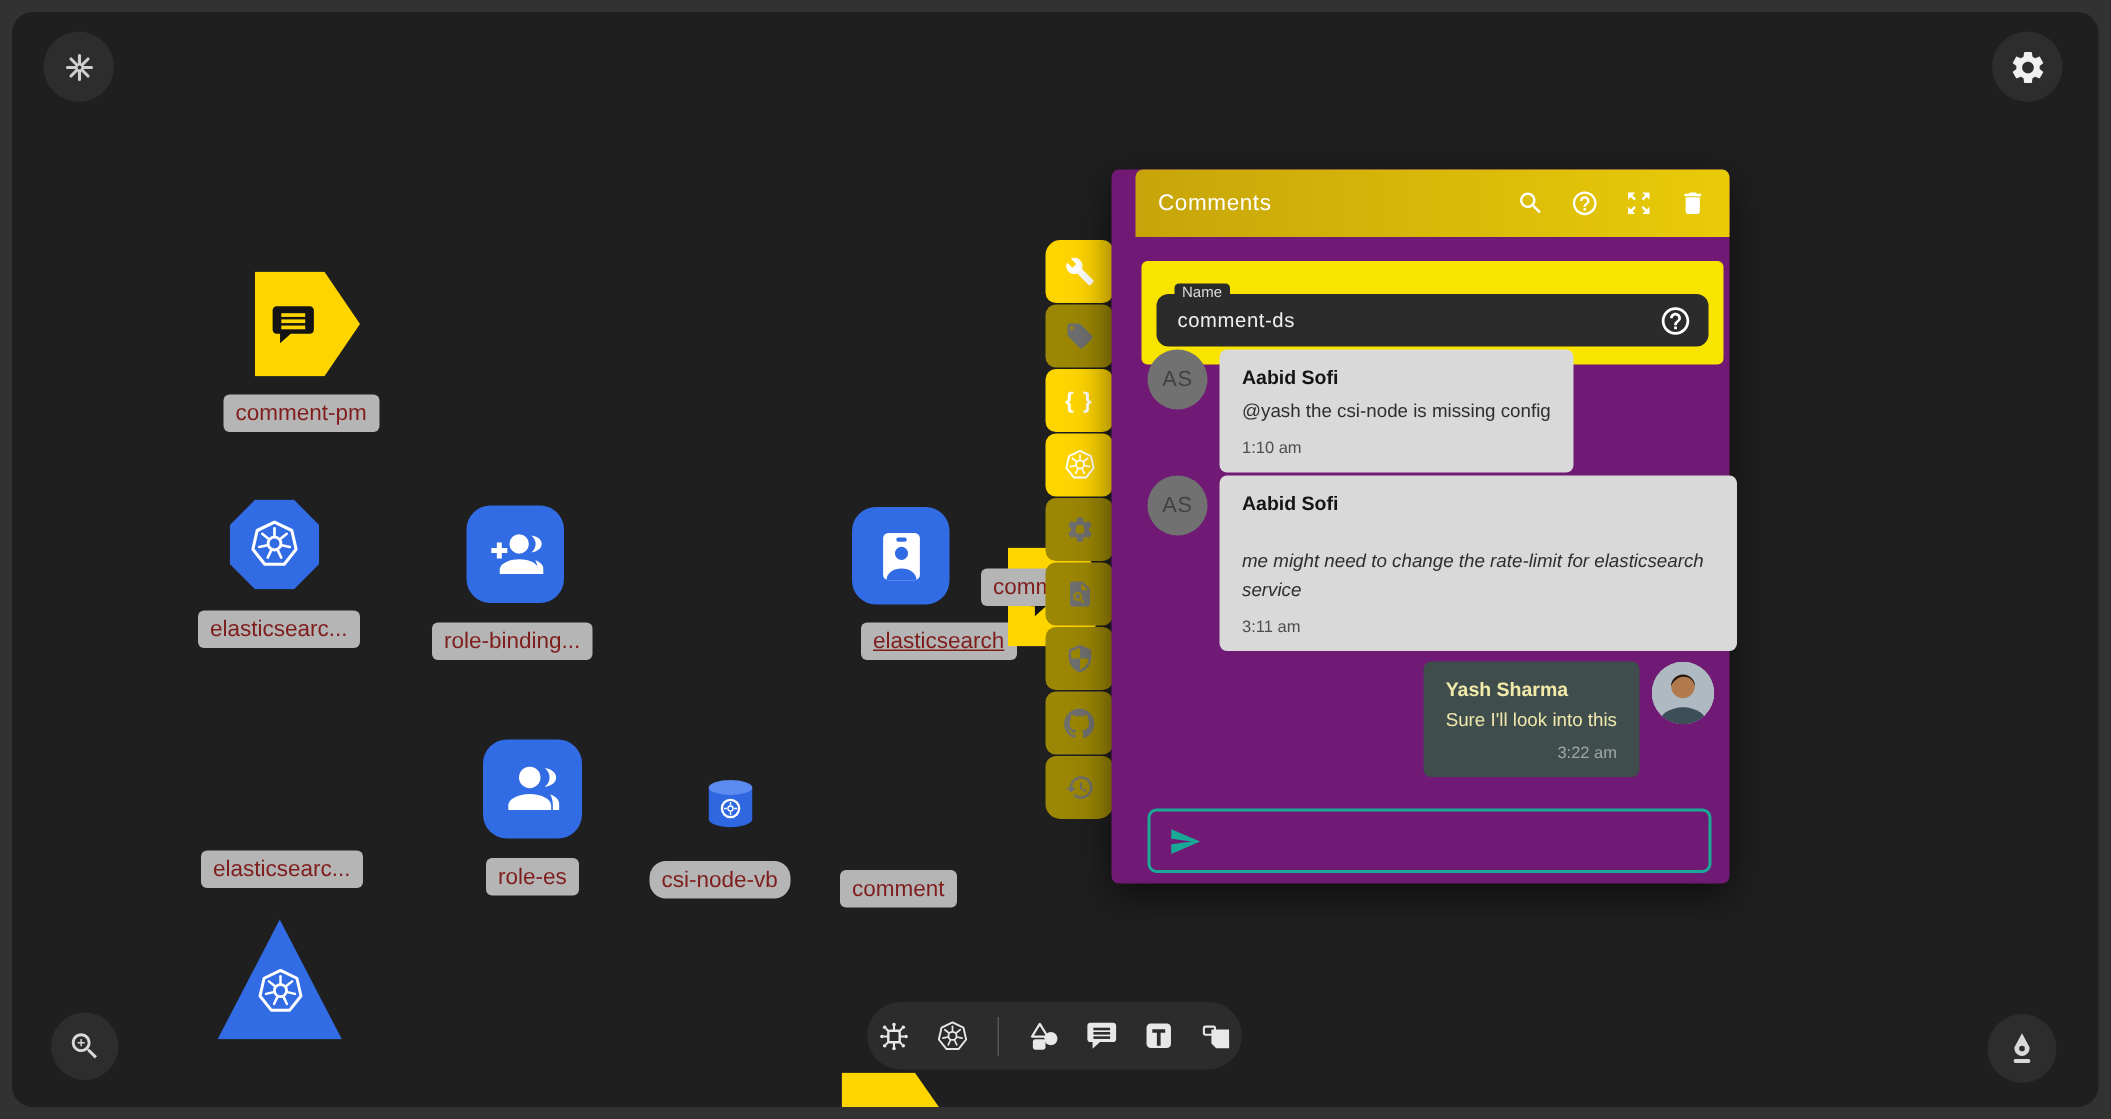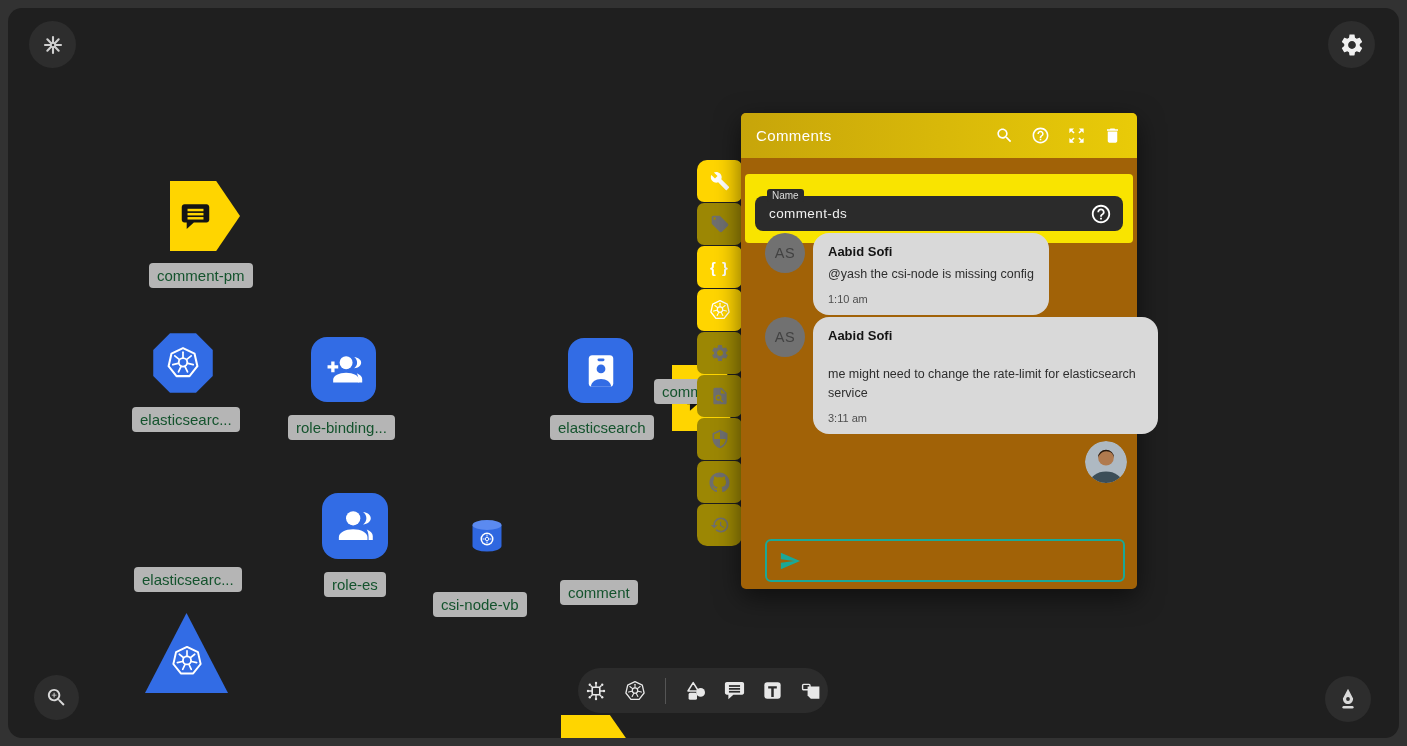--- a/index.html
+++ b/index.html
@@ -8,61 +8,61 @@
   .canvas{position:absolute;left:8px;top:8px;right:8px;bottom:8px;background:#1f1f1f;
           border-radius:14px;overflow:hidden;}
 
   
   .circle-btn{position:absolute;width:47px;height:47px;border-radius:50%;background:#2d2d2d;
               display:flex;align-items:center;justify-content:center;cursor:pointer;}
   .i{display:block;}
 
   
   .node{position:absolute;z-index:1;}
-  .chip{position:absolute;z-index:1;background:#b5b5b5;color:#14532d;font-size:15px;line-height:1;
+  .chip{position:absolute;z-index:1;background:#b5b5b5;color:#7f1d1d;font-size:15px;line-height:1;
         padding:5px 8px;border-radius:4px;white-space:nowrap;}
   .shape-comment{background:#FFD500;clip-path:polygon(0 0,66% 0,100% 50%,66% 100%,0 100%);position:relative;}
   .shape-octagon{background:#326CE5;clip-path:polygon(29% 2%,71% 2%,98% 29%,98% 71%,71% 98%,29% 98%,2% 71%,2% 29%);
                  display:flex;align-items:center;justify-content:center;}
   .shape-square{background:#326CE5;border-radius:16px;display:flex;align-items:center;justify-content:center;}
   .shape-triangle{background:#326CE5;clip-path:polygon(50% 0,100% 100%,0 100%);position:relative;}
 
   
   .side-toolbar{position:absolute;left:689px;top:152px;width:45px;z-index:10;}
   .tool-tile{width:45px;height:42px;margin-bottom:1px;border-radius:7px;display:flex;
              align-items:center;justify-content:center;cursor:pointer;}
   .tool-tile.on{background:#FFD500;color:#ffffff;}
   .tool-tile.off{background:#9c8704;color:#6f6f6f;}
   .braces{font-size:15px;font-weight:bold;letter-spacing:1px;}
 
   
-  .panel{position:absolute;left:733px;top:105px;width:396px;height:476px;background:#a16207;
-         border-radius:5px;box-shadow:0 8px 26px rgba(0,0,0,.55);z-index:20;}
+  .panel{position:absolute;left:733px;top:105px;width:396px;height:476px;background:#701a75;
+         border-radius:5px;box-shadow:0 8px 26px rgba(0,0,0,.55);z-index:20;padding-left:16px;}
   .panel-header{height:45px;background:linear-gradient(90deg,#c7a50a,#e9cb08);border-radius:5px 5px 0 0;
                 display:flex;align-items:center;padding:0 15px;}
   .panel-title{color:#ffffff;font-size:15px;letter-spacing:.4px;}
   .panel-header-icons{margin-left:auto;display:flex;gap:17px;align-items:center;color:#ffffff;}
   .name-section{height:69px;background:#f9e400;border-radius:4px;margin:16px 4px;position:relative;}
   .name-input{position:absolute;left:10px;right:10px;top:22px;height:35px;background:#2b2b2b;
               border-radius:8px;display:flex;align-items:center;}
   .name-label{position:absolute;top:-7px;left:12px;background:#2b2b2b;color:#dddddd;font-size:10px;
               padding:1px 5px;border-radius:3px;}
   .name-input input{flex:1;background:transparent;border:none;outline:none;color:#f0f0f0;
                     font-size:13.5px;padding:0 14px;font-family:inherit;letter-spacing:.4px;}
   .name-help{margin-right:11px;color:#ffffff;display:flex;}
 
   .msg-row{position:absolute;display:flex;gap:8px;align-items:flex-start;}
   .avatar-initials{width:40px;height:40px;border-radius:50%;background:#717171;color:#424242;
                    display:flex;align-items:center;justify-content:center;font-size:14.5px;letter-spacing:.5px;text-align:right;}
-  .bubble{background:#d9d9d9;border-radius:16px;padding:11px 15px 10px;box-sizing:border-box;}
+  .bubble{background:#d9d9d9;border-radius:5px;padding:11px 15px 10px;box-sizing:border-box;}
   .bubble .author{font-weight:bold;font-size:13px;color:#141414;}
   .bubble .text{font-size:12.5px;color:#2e2e2e;margin-top:6px;line-height:1.5;}
   .bubble .time{font-size:11px;color:#4e4e4e;margin-top:9px;}
   .bubble.wide{width:345px;}
-  .bubble.wide .text{margin-top:22px;}
+  .bubble.wide .text{margin-top:22px;font-style:italic;}
   .bubble.mine{background:#3f4d4d;}
   .bubble.mine .author{color:#f1eaa9;}
   .bubble.mine .text{color:#efe8ab;white-space:nowrap;margin-top:4px;}
   .bubble.mine .time{color:#9fa6a6;text-align:right;margin-top:6px;}
   .nowrap{white-space:nowrap;}
   .avatar-photo{width:42px;height:42px;border-radius:50%;overflow:hidden;}
 
   .chat-input{position:absolute;left:24px;right:12px;top:426px;height:43px;border:2px solid #1aa897;
               border-radius:6px;box-sizing:border-box;display:flex;align-items:center;padding:0 12px;}
   .chat-input input{flex:1;background:transparent;border:none;outline:none;color:#e9e9e9;
@@ -274,21 +274,21 @@
           <use href="#ic-rolebind"></use>
         </svg>
     </div>
     <div class="chip" style="left:280px;top:407px;">role-binding...</div>
 
     <div class="node shape-square" style="left:560px;top:330px;width:65px;height:65px;">
       <svg class="i" width="42" height="42">
           <use href="#ic-sa"></use>
         </svg>
     </div>
-    <div class="chip" style="left:542px;top:407px;">elasticsearch</div>
+    <div class="chip" style="left:566px;top:407px;text-decoration:underline;">elasticsearch</div>
 
     <div class="node shape-comment" style="left:664px;top:287px;width:73px;height:66px;">
       <svg class="i" width="34" height="34" style="position:absolute;left:10px;top:16px;">
           <use href="#ic-chat-dark"></use>
         </svg>
     </div>
     <div class="chip" style="left:646px;top:371px;">comment-ds</div>
 
     <div class="node shape-triangle" style="left:137px;top:469px;width:83px;height:80px;">
       <svg class="i" width="36" height="36" style="position:absolute;left:24px;top:30px;color:#ffffff">
@@ -302,21 +302,21 @@
           <use href="#ic-roles"></use>
         </svg>
     </div>
     <div class="chip" style="left:316px;top:564px;">role-es</div>
 
     <div class="node" style="left:461px;top:511px;">
       <svg class="i" width="36" height="36">
           <use href="#ic-cyl"></use>
         </svg>
     </div>
-    <div class="chip" style="left:425px;top:584px;">csi-node-vb</div>
+    <div class="chip" style="left:425px;top:566px;border-radius:11px;">csi-node-vb</div>
 
     <div class="node shape-comment" style="left:553px;top:491px;width:74px;height:72px;">
       <svg class="i" width="34" height="34" style="position:absolute;left:10px;top:20px;">
           <use href="#ic-chat-dark"></use>
         </svg>
     </div>
     <div class="chip" style="left:552px;top:572px;">comment</div>
 
     <div class="side-toolbar">
       <div class="tool-tile on" style="border-radius:10px 7px 7px 7px;">
@@ -407,20 +407,25 @@
       <div class="msg-row" style="left:24px;top:204px;">
         <div class="avatar-initials">AS</div>
         <div class="bubble wide">
           <div class="author">Aabid Sofi</div>
           <div class="text">me might need to change the rate-limit for elasticsearch service</div>
           <div class="time">3:11 am</div>
         </div>
       </div>
 
       <div class="msg-row" style="right:10px;top:328px;">
+        <div class="bubble mine">
+          <div class="author">Yash Sharma</div>
+          <div class="text">Sure I'll look into this</div>
+          <div class="time">3:22 am</div>
+        </div>
         <div class="avatar-photo">
           <svg class="i" width="42" height="42">
               <use href="#ic-avatar"></use>
             </svg>
         </div>
       </div>
 
       <div class="chat-input">
         <span class="send-btn">
           <svg class="i" width="22" height="22">

